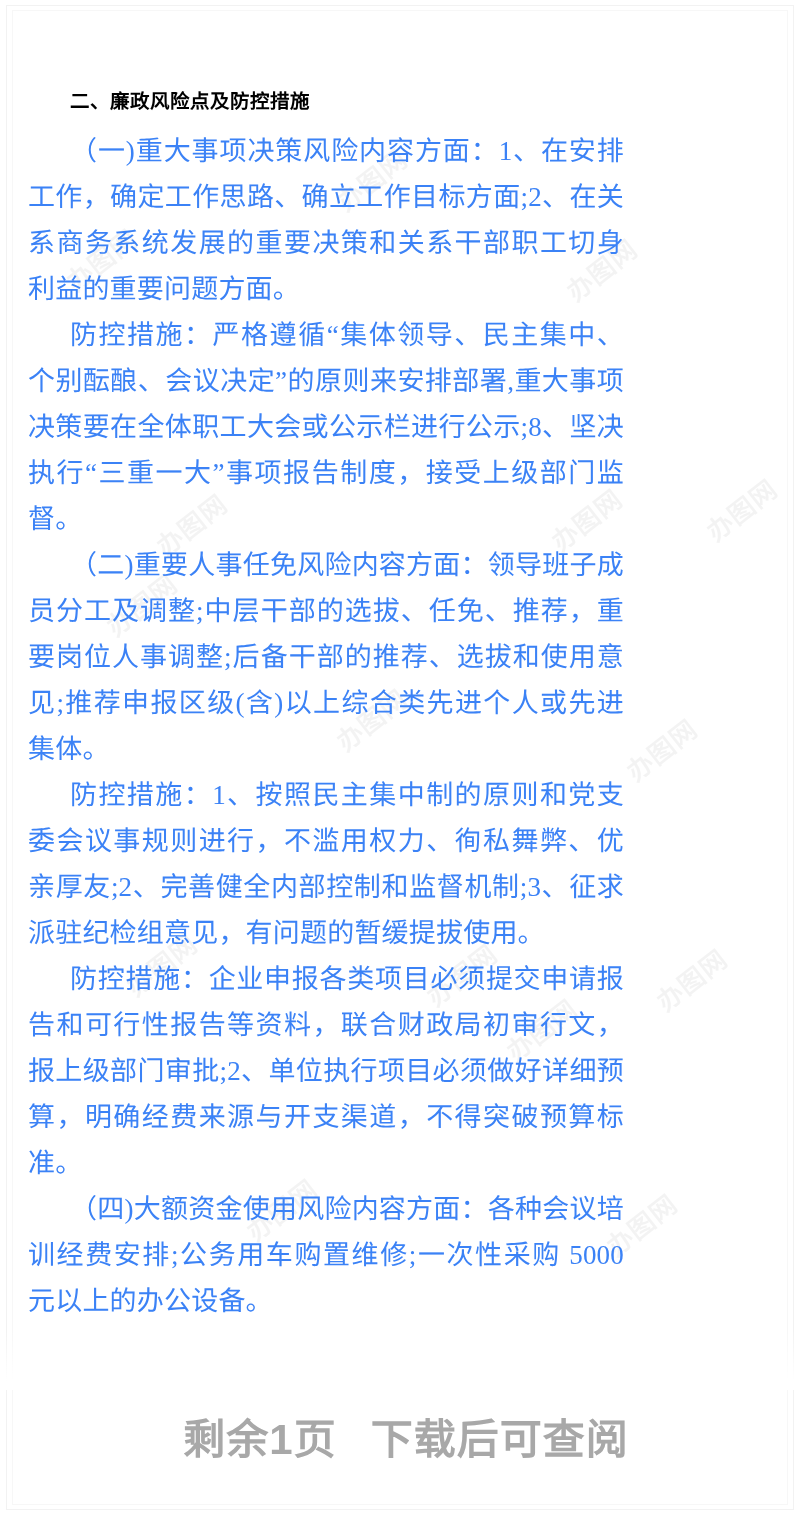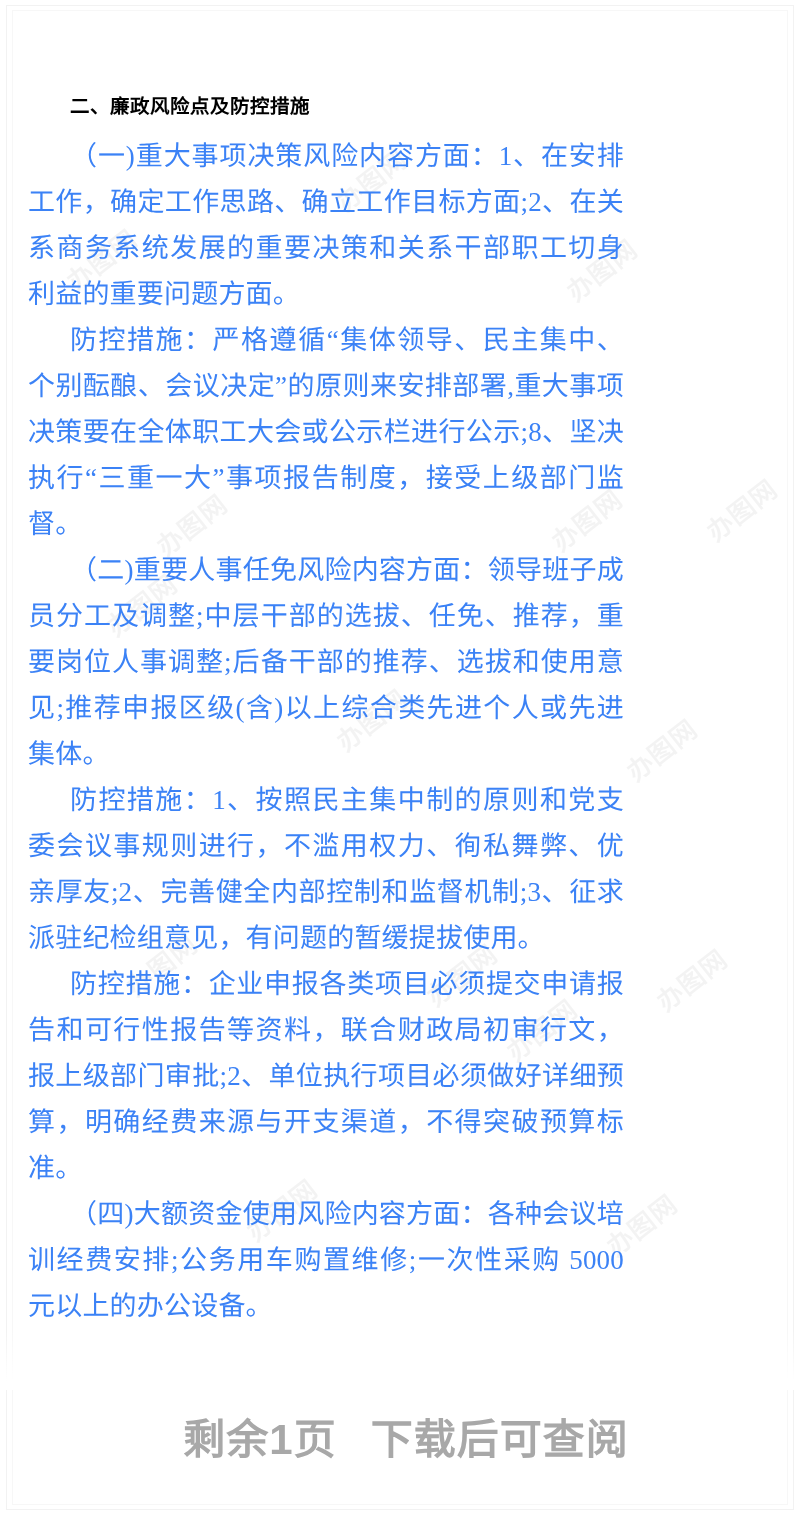--- a/index.html
+++ b/index.html
@@ -56,24 +56,24 @@
     letter-spacing: 1px;
     white-space: nowrap;
     transform-origin: center center;
     transform: rotate(-38deg);
     user-select: none;
   }
   
   #doc {
     position: absolute;
     left: 0;
-    top: 13px;
+    top: 0;
     width: 652px;
     z-index: 3;
-    padding: 0 28px;
+    padding: 8px 28px;
   }
   .spacer-top { height: 72px; }
 
   h2.heading {
     margin: 0 0 4px 0;
     padding: 0 0 0 42px;
     font-family: "Liberation Sans", "DejaVu Sans", sans-serif;
     font-size: 19.5px;
     font-weight: 700;
     line-height: 42px;

